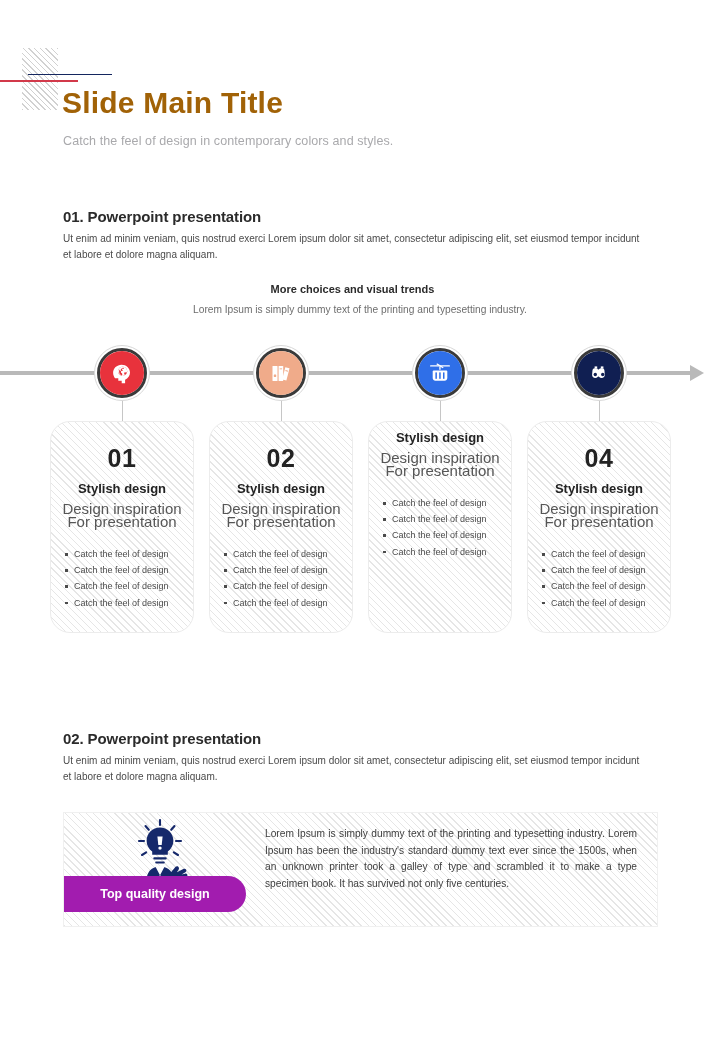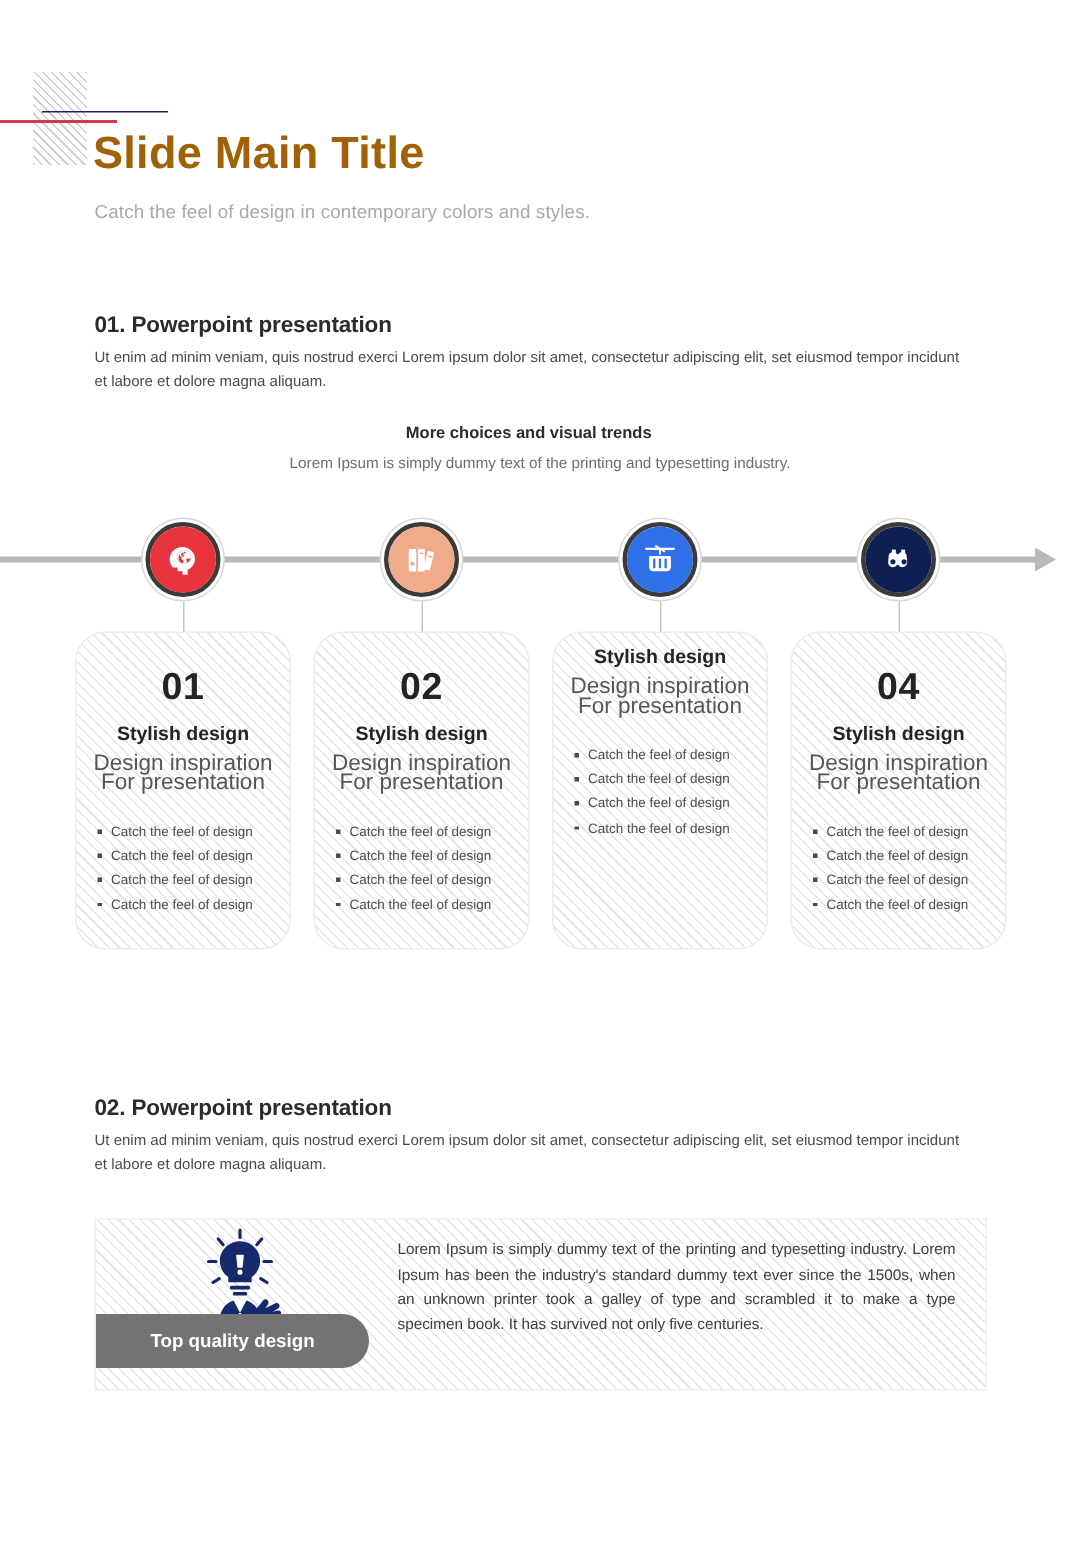--- a/index.html
+++ b/index.html
@@ -237,21 +237,21 @@
     top: 818px;
     width: 86px;
     height: 78px;
   }
   .quality-pill {
     position: absolute;
     left: 64px;
     top: 876px;
     width: 182px;
     height: 36px;
-    background: #737373;
+    background: #a21caf;
     border-radius: 0 18px 18px 0;
     display: flex;
     align-items: center;
     justify-content: center;
     color: #ffffff;
     font-size: 12.5px;
     font-weight: bold;
   }
   .panel-paragraph {
     position: absolute;

